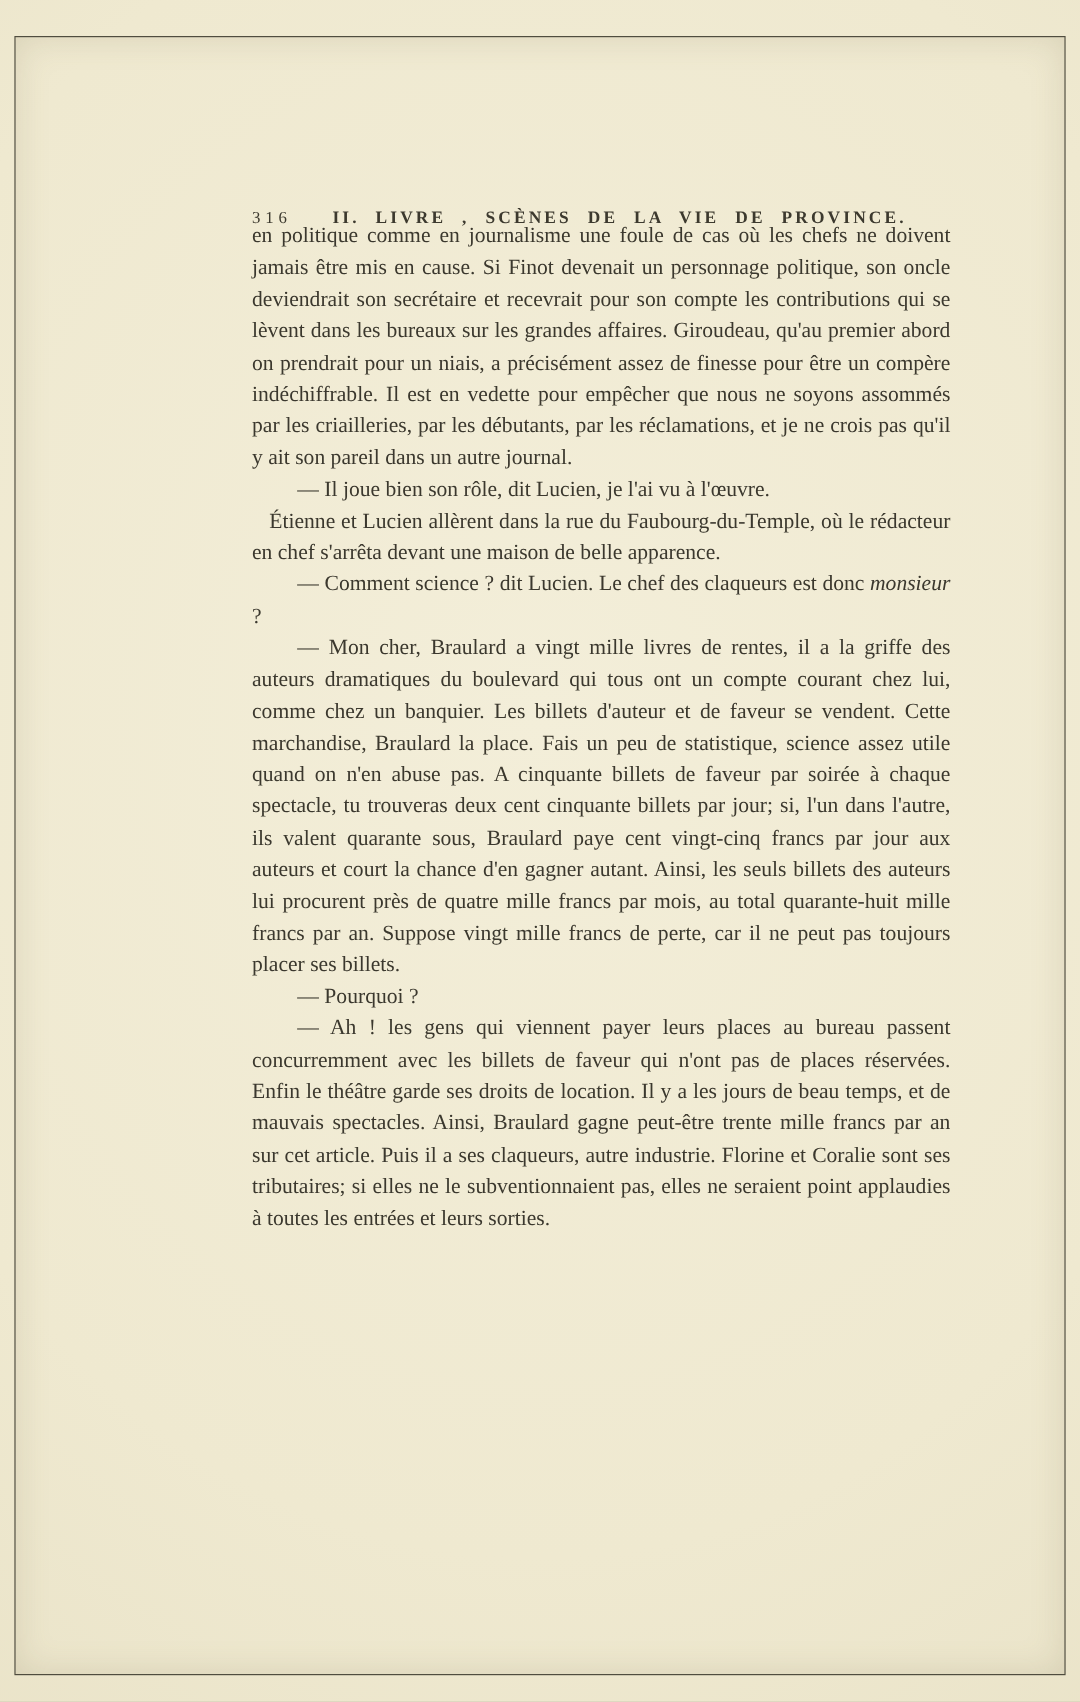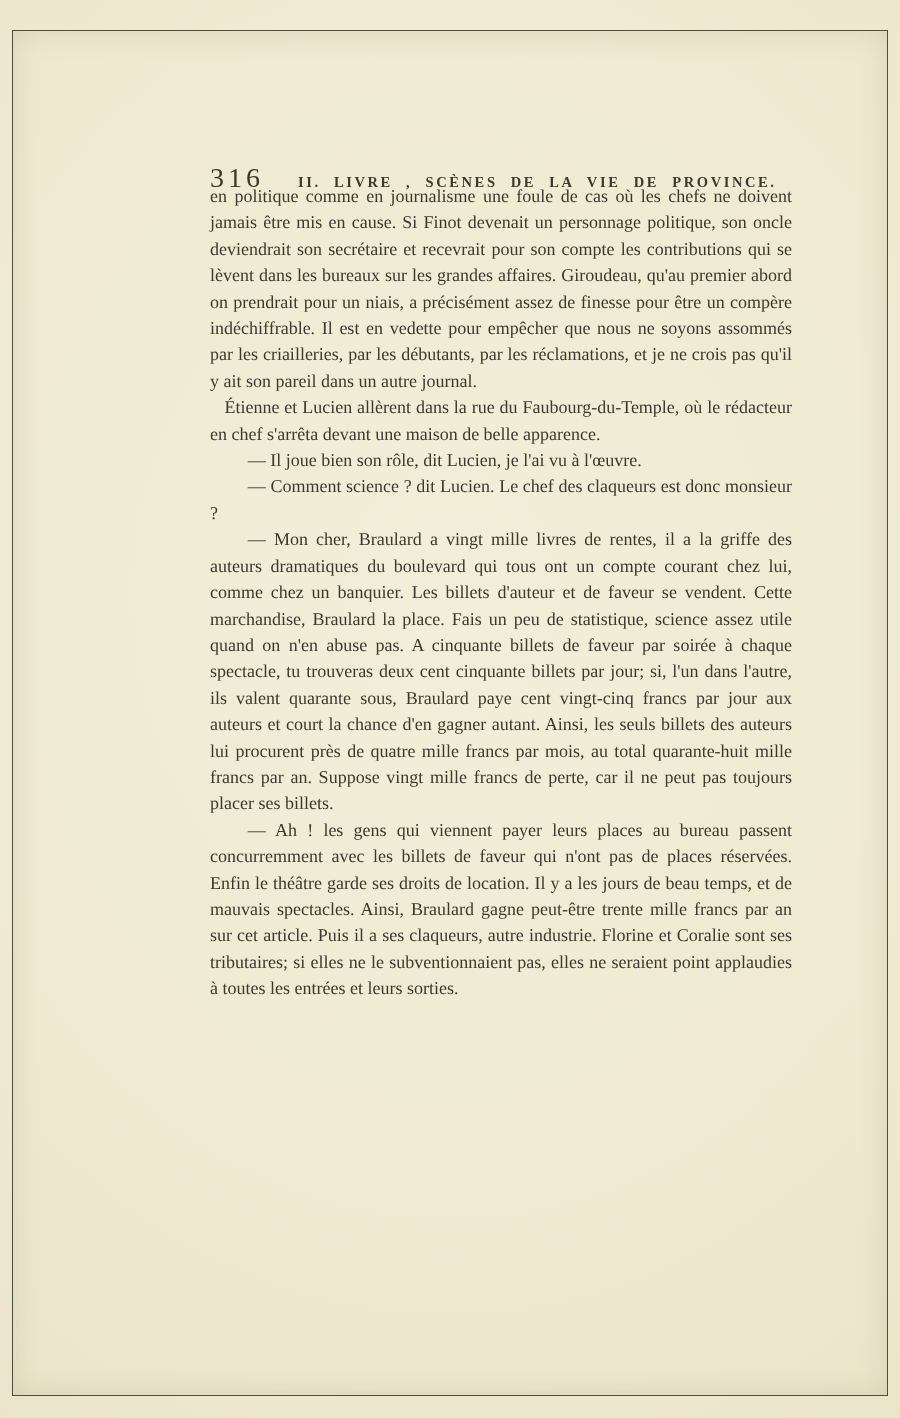--- a/index.html
+++ b/index.html
@@ -35,21 +35,21 @@
   }
   .page-header {
     position: absolute;
     left: 210px;
     top: 146px;
     width: 582px;
     display: flex;
     align-items: baseline;
   }
   .page-number {
-    font-size: 28px;
+    font-size: 14px;
     letter-spacing: 4px;
     color: #3c392e;
   }
   .header-title {
     margin-left: 34px;
     font-size: 14.5px;
     font-weight: 600;
     letter-spacing: 2.6px;
     word-spacing: 7px;
     color: #3c392e;
@@ -67,34 +67,35 @@
     color: #3b382e;
   }
   .para {
     margin: 0;
     text-rendering: geometricPrecision;
   }
   .para.indent-0 { text-indent: 0; }
   .para.indent-1 { text-indent: 0.8em; }
   .para.indent-2 { text-indent: 2.1em; }
   .para.indent-3 { text-indent: 1.6em; }
-  .italic { }
+  .italic { font-style: italic; }
 </style>
 </head>
 <body>
 
 <div class="page">
   <div class="scan-frame"></div>
 
   <div class="page-header">
     <span class="page-number">316</span>
     <span class="header-title">II. LIVRE , SCÈNES DE LA VIE DE PROVINCE.</span>
   </div>
 
   <div class="text-block">
       <p class="para indent-0"><span>en politique comme en journalisme une foule de cas où les chefs ne doivent jamais être mis en cause. Si Finot devenait un personnage politique, son oncle deviendrait son secrétaire et recevrait pour son compte les contributions qui se lèvent dans les bureaux sur les grandes affaires. Giroudeau, qu'au premier abord on prendrait pour un niais, a précisément assez de finesse pour être un compère indéchiffrable. Il est en vedette pour empêcher que nous ne soyons assommés par les criailleries, par les débutants, par les réclamations, et je ne crois pas qu'il y ait son pareil dans un autre journal.</span></p>
+      <p class="para indent-2"><span>— Il joue bien son rôle, dit Lucien, je l'ai vu à l'œuvre.</span></p>
       <p class="para indent-1"><span>Étienne et Lucien allèrent dans la rue du Faubourg-du-Temple, où le rédacteur en chef s'arrêta devant une maison de belle apparence.</span></p>
-      <p class="para indent-2"><span>— Il joue bien son rôle, dit Lucien, je l'ai vu à l'œuvre.</span></p>
       <p class="para indent-2"><span>— Comment science ? dit Lucien. Le chef des claqueurs est donc </span><span class="italic">monsieur</span><span> ?</span></p>
       <p class="para indent-2"><span>— Mon cher, Braulard a vingt mille livres de rentes, il a la griffe des auteurs dramatiques du boulevard qui tous ont un compte courant chez lui, comme chez un banquier. Les billets d'auteur et de faveur se vendent. Cette marchandise, Braulard la place. Fais un peu de statistique, science assez utile quand on n'en abuse pas. A cinquante billets de faveur par soirée à chaque spectacle, tu trouveras deux cent cinquante billets par jour; si, l'un dans l'autre, ils valent quarante sous, Braulard paye cent vingt-cinq francs par jour aux auteurs et court la chance d'en gagner autant. Ainsi, les seuls billets des auteurs lui procurent près de quatre mille francs par mois, au total quarante-huit mille francs par an. Suppose vingt mille francs de perte, car il ne peut pas toujours placer ses billets.</span></p>
+      <p class="para indent-2"><span>— Pourquoi ?</span></p>
       <p class="para indent-2"><span>— Ah ! les gens qui viennent payer leurs places au bureau passent concurremment avec les billets de faveur qui n'ont pas de places réservées. Enfin le théâtre garde ses droits de location. Il y a les jours de beau temps, et de mauvais spectacles. Ainsi, Braulard gagne peut-être trente mille francs par an sur cet article. Puis il a ses claqueurs, autre industrie. Florine et Coralie sont ses tributaires; si elles ne le subventionnaient pas, elles ne seraient point applaudies à toutes les entrées et leurs sorties.</span></p>
     </div>
 </div>
 
 </body></html>

